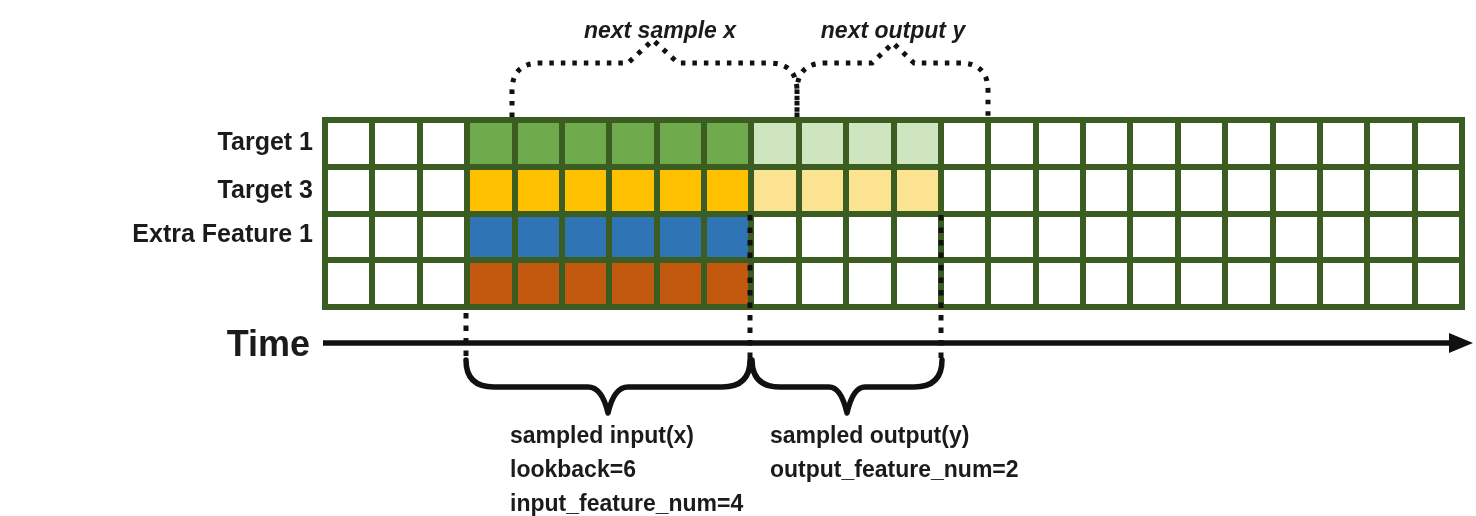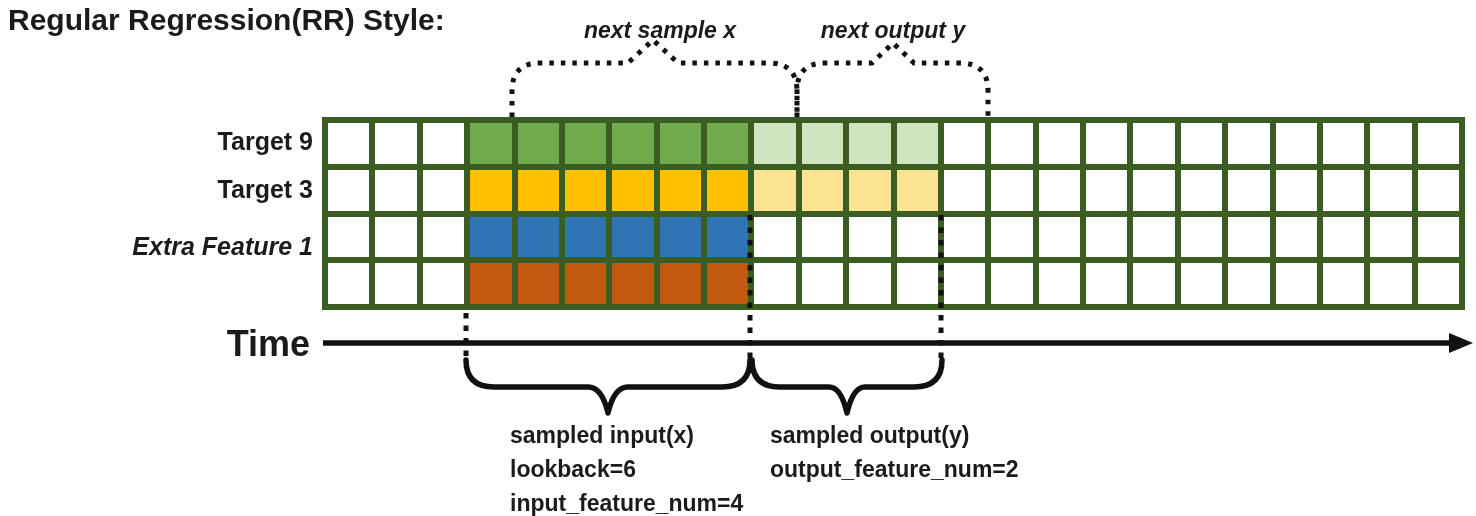--- a/index.html
+++ b/index.html
@@ -2,21 +2,21 @@
 <html><head>
 <meta charset="utf-8">
 <style>
   html,body{margin:0;padding:0;background:#ffffff;}
   body{font-family:"Liberation Sans", sans-serif; color:#1b1b1b;}
   #canvas{position:relative;width:1476px;height:516px;background:#ffffff;overflow:hidden;}
 
   .title{position:absolute;left:8px;top:3px;font-size:30px;font-weight:700;letter-spacing:0px;}
 
   .row-label{position:absolute;width:313px;text-align:right;font-size:25px;font-weight:700;height:48px;line-height:48px;}
-  .rl0{top:117px;} .rl1{top:165px;} .rl2{top:222px;font-style:italic;} .rl3{top:262px;}
+  .rl0{top:117px;} .rl1{top:165px;} .rl2{top:209px;} .rl3{top:262px;}
 
   .top-label{position:absolute;top:17px;font-size:23px;font-weight:700;font-style:italic;text-align:center;width:260px;}
   .tlx{left:530px;} .tly{left:763px;}
 
   .time-label{position:absolute;left:160px;top:326px;width:150px;height:36px;line-height:36px;text-align:right;font-size:36px;font-weight:700;}
 
   .sample-grid{
     position:absolute;left:322px;top:117px;width:1143px;height:193px;
     display:grid;gap:6px;padding:6px;box-sizing:border-box;
   }
@@ -30,26 +30,25 @@
   .dotted{fill:none;stroke:#111111;stroke-width:5;stroke-dasharray:4.5 7;}
   .dotted-v{fill:none;stroke:#111111;stroke-width:5;stroke-dasharray:5.5 7;}
   .solidbrace{fill:none;stroke:#111111;stroke-width:5.5;stroke-linejoin:round;stroke-linecap:round;}
   .axis{stroke:#111111;stroke-width:5.5;}
 </style>
 </head>
 <body>
 
 <div id="canvas">
 
-  <div class="title">Regular Regression(RR) Style:</div>
 
   <div class="top-label tlx">next sample x</div>
   <div class="top-label tly">next output y</div>
 
-  <div class="row-label rl0">Target 9</div>
+  <div class="row-label rl0">Target 1</div>
   <div class="row-label rl1">Target 3</div>
   <div class="row-label rl2">Extra Feature 1</div>
 
   <div class="sample-grid" style="grid-template-columns: repeat(24, 1fr); grid-template-rows: repeat(4, 1fr); background: rgb(60, 93, 34);">
       <div class="cell"></div>
       <div class="cell"></div>
       <div class="cell"></div>
       <div class="cell" style="background: rgb(111, 171, 76);"></div>
       <div class="cell" style="background: rgb(111, 171, 76);"></div>
       <div class="cell" style="background: rgb(111, 171, 76);"></div>

